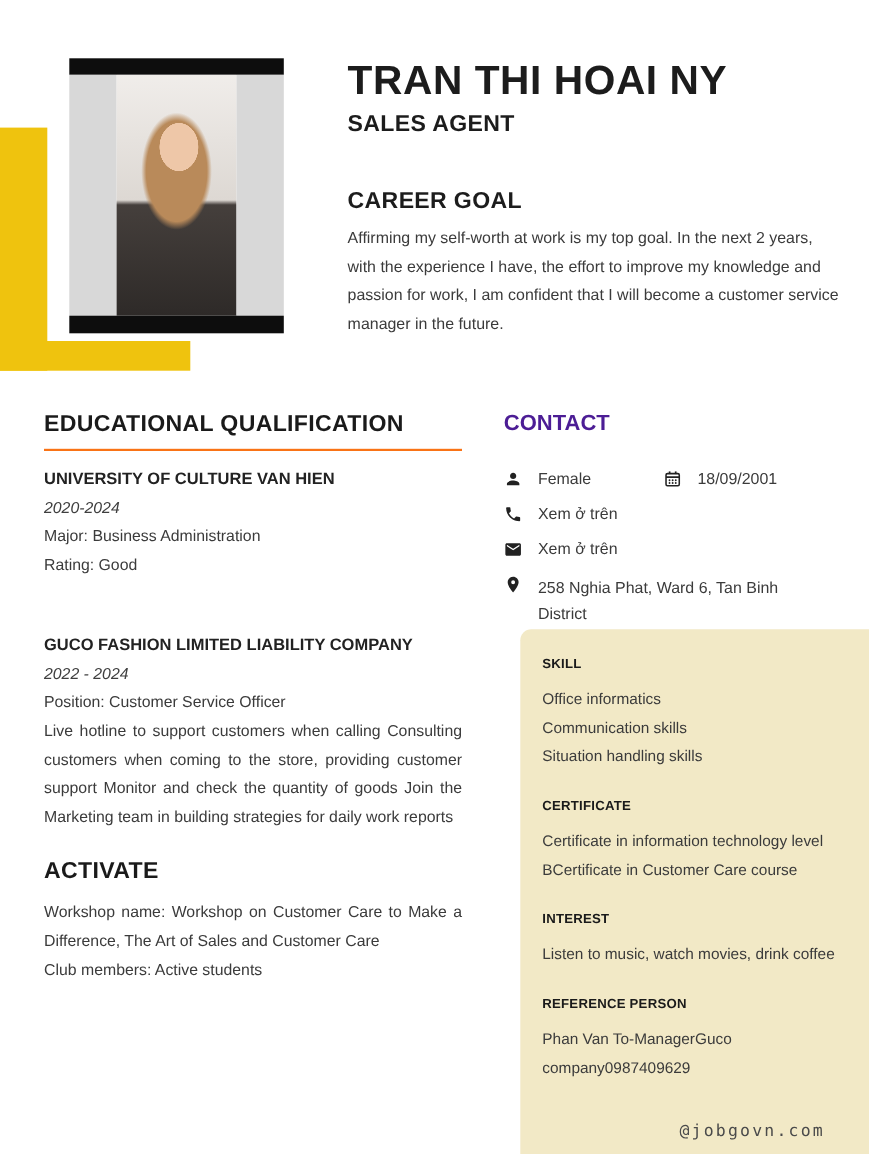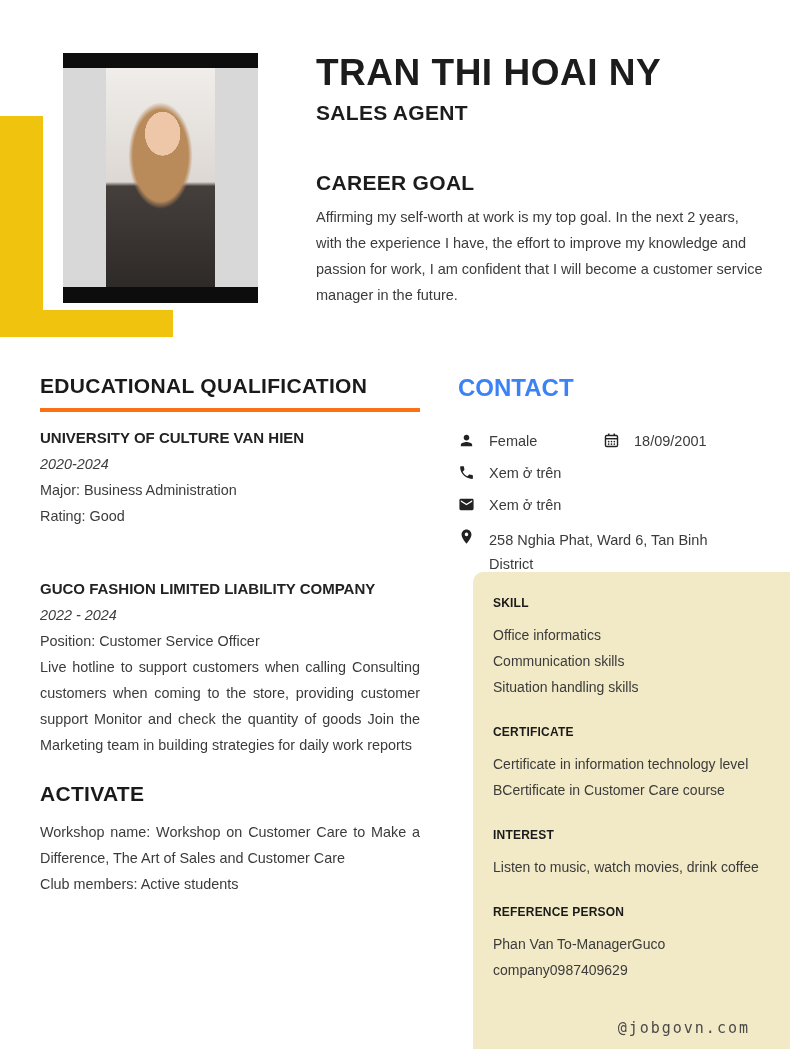--- a/index.html
+++ b/index.html
@@ -35,34 +35,34 @@
   
   .name { position: absolute; left: 316px; top: 52px; font-size: 37px; font-weight: bold; color: #1c1c1c; letter-spacing: 0.5px; }
   .job { position: absolute; left: 316px; top: 101px; font-size: 21px; font-weight: bold; color: #1c1c1c; letter-spacing: 0.3px; }
   .goal-h { position: absolute; left: 316px; top: 171px; font-size: 21px; font-weight: bold; color: #1c1c1c; letter-spacing: 0.3px; }
   .goal-text { position: absolute; left: 316px; top: 204px; width: 460px; font-size: 14.5px; line-height: 26px; color: #3b3b3b; }
   .goal-text .line { white-space: nowrap; }
 
   
   .left-col { position: absolute; left: 40px; top: 374px; width: 380px; }
   .sec-h { font-size: 21px; font-weight: bold; color: #1a1a1a; letter-spacing: 0.3px; }
-  .sec-h.ruled { padding-bottom: 10px; border-bottom: 4px solid #f97316; }
+  .sec-h.ruled { padding-bottom: 10px; border-bottom: 2px solid #f97316; }
   .sec-body { margin-top: 13px; font-size: 14.4px; line-height: 26px; color: #3b3b3b; }
   .sub-bold { font-weight: bold; color: #222222; font-size: 15px; }
   .years { font-style: italic; color: #3f3f3f; }
   .jline { text-align: justify; text-align-last: justify; }
   .nline { white-space: nowrap; }
   .gap-40 { height: 34px; }
   .gap-24 { height: 24px; }
 
   
   .contact { position: absolute; left: 458px; top: 374px; width: 325px; }
-  .contact-h { font-size: 24px; font-weight: bold; color: #3b82f6; margin-bottom: 14px; }
+  .contact-h { font-size: 20px; font-weight: bold; color: #4c1d95; margin-bottom: 30px; }
   .c-row { display: flex; align-items: flex-start; margin-bottom: 14px; font-size: 14.5px; color: #3b3b3b; line-height: 18px; }
-  .c-pair { display: flex; align-items: flex-start; margin-top: 16px; }
+  .c-pair { display: flex; align-items: flex-start; }
   .c-pair.first { width: 145px; flex: 0 0 auto; }
   .c-icon { width: 17px; height: 17px; flex: 0 0 auto; margin-right: 14px; }
   .c-icon svg { display: block; width: 17px; height: 17px; fill: #222222; }
   .addr-text { width: 245px; line-height: 24px; }
 
   
   .panel {
     position: absolute; left: 473px; top: 572px; width: 317px; height: 477px;
     background: #f2e9c6; border-radius: 10px 0 0 0; padding: 24px 20px 0 20px;
   }

